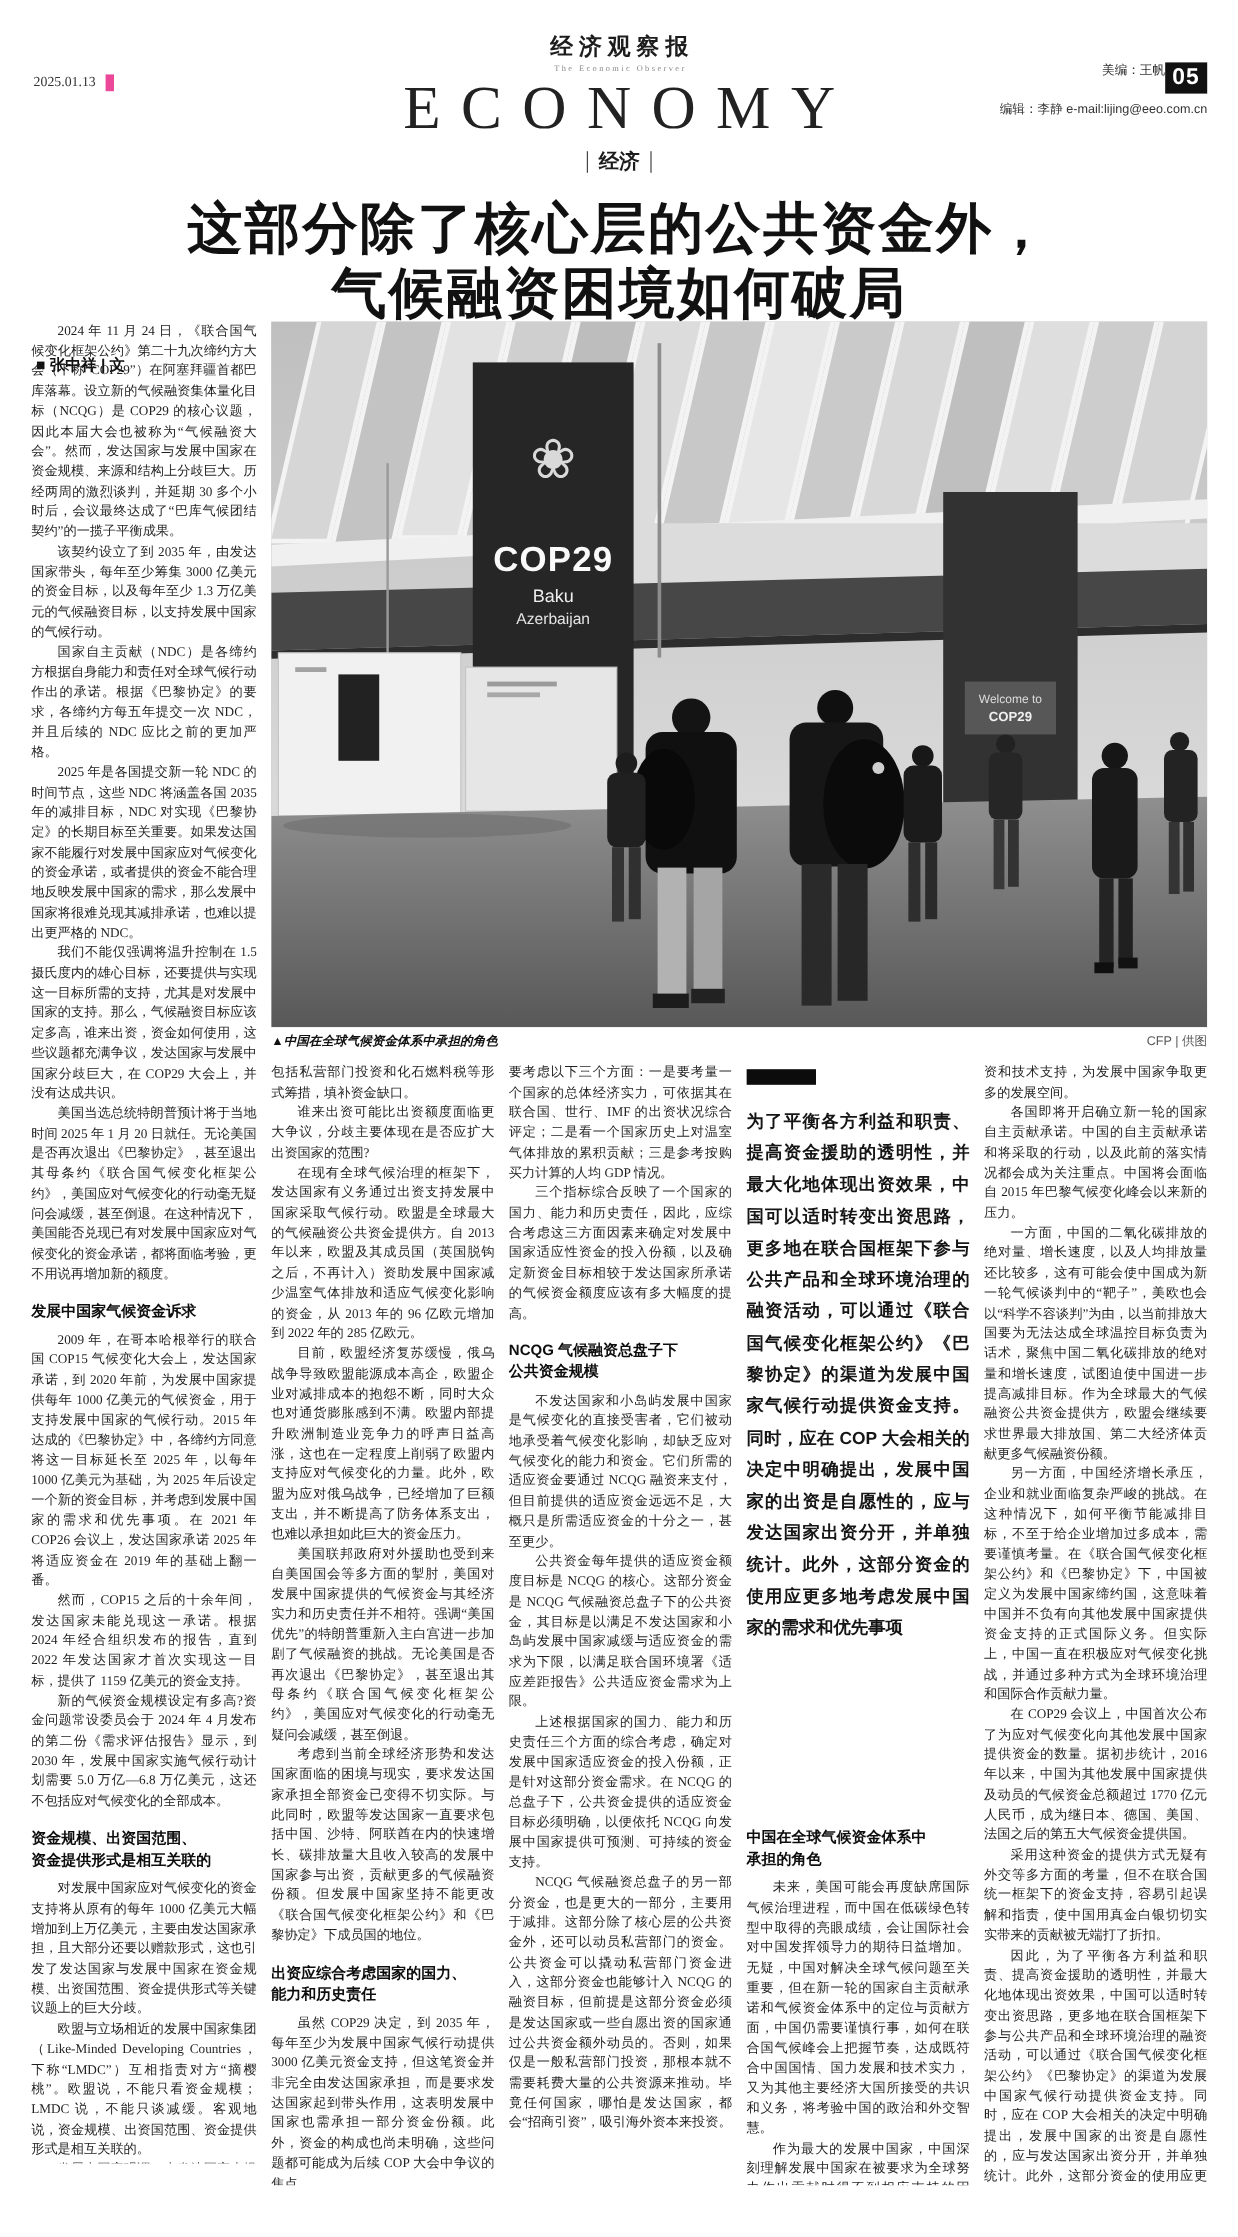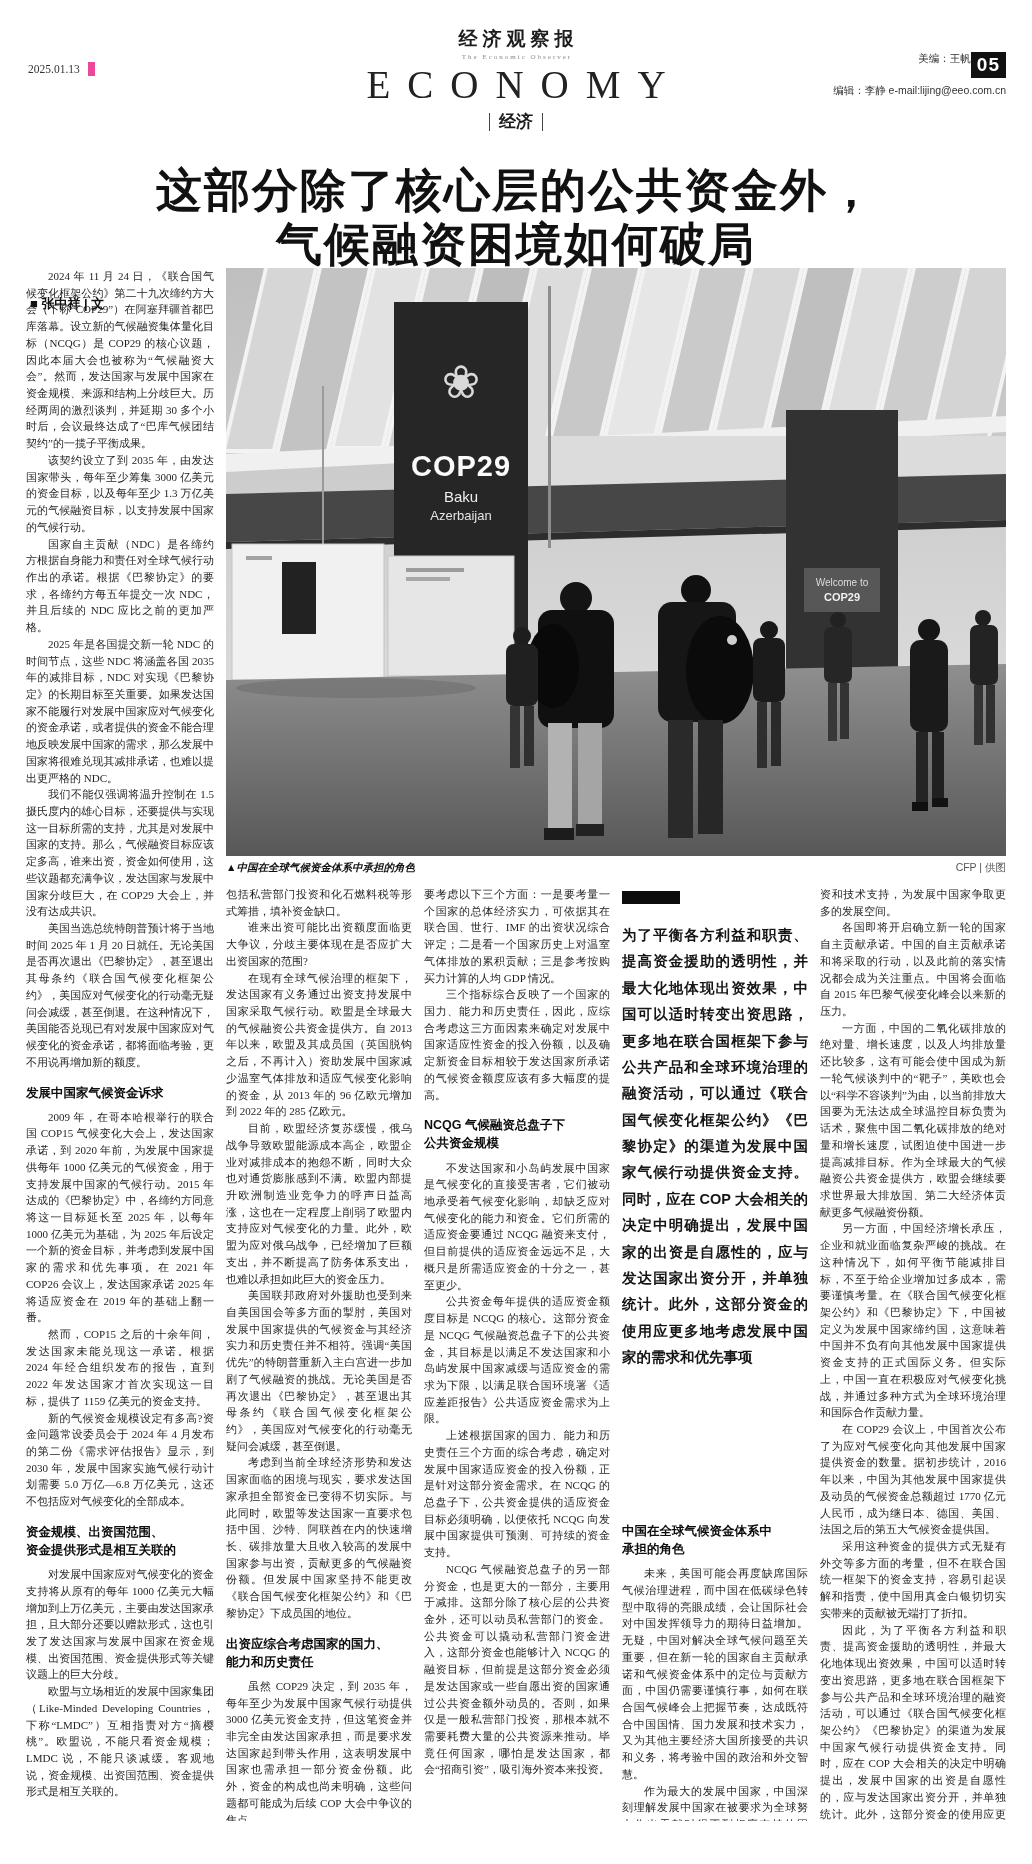--- a/index.html
+++ b/index.html
@@ -5,21 +5,21 @@
   html,body{margin:0;padding:0;background:#e9e9e9;}
   .page{width:1032px;height:1864px;background:#ffffff;position:relative;margin:0 auto;
         font-family:"Liberation Serif",serif;color:#1c1c1c;overflow:hidden;}
   
   .header{position:relative;height:128px;padding-top:26px;}
   .date{position:absolute;left:28px;top:62px;font-size:11.5px;color:#333;
         border-right:7px solid #ec4899;padding-right:8px;line-height:14px;}
   .masthead{text-align:center;}
   .m-cn{font-size:19px;font-weight:bold;letter-spacing:5px;text-indent:5px;}
   .m-en-small{font-size:7px;color:#8a8a8a;letter-spacing:2px;text-indent:2px;margin-top:1px;}
-  .m-econ{font-size:39px;letter-spacing:17px;text-indent:17px;margin-top:1px;color:#222;
+  .m-econ{font-size:51px;letter-spacing:17px;text-indent:17px;margin-top:1px;color:#222;
           font-family:"Liberation Serif",serif;font-weight:500;}
   .m-sec{font-size:17px;font-weight:bold;margin-top:3px;display:flex;align-items:center;justify-content:center;gap:9px;}
   .m-sec .vbar{display:inline-block;width:1px;height:18px;background:#444;}
   .hdr-right{position:absolute;right:26px;top:52px;text-align:right;font-size:10.5px;color:#333;
              font-family:"Liberation Sans",sans-serif;}
   .hr-row1{display:flex;align-items:flex-start;justify-content:flex-end;}
   .pagenum{display:inline-block;background:#111;color:#fff;font-weight:bold;font-size:19px;
            line-height:26px;padding:0 6px;letter-spacing:1px;}
   .hr-row2{margin-top:6px;}
   

